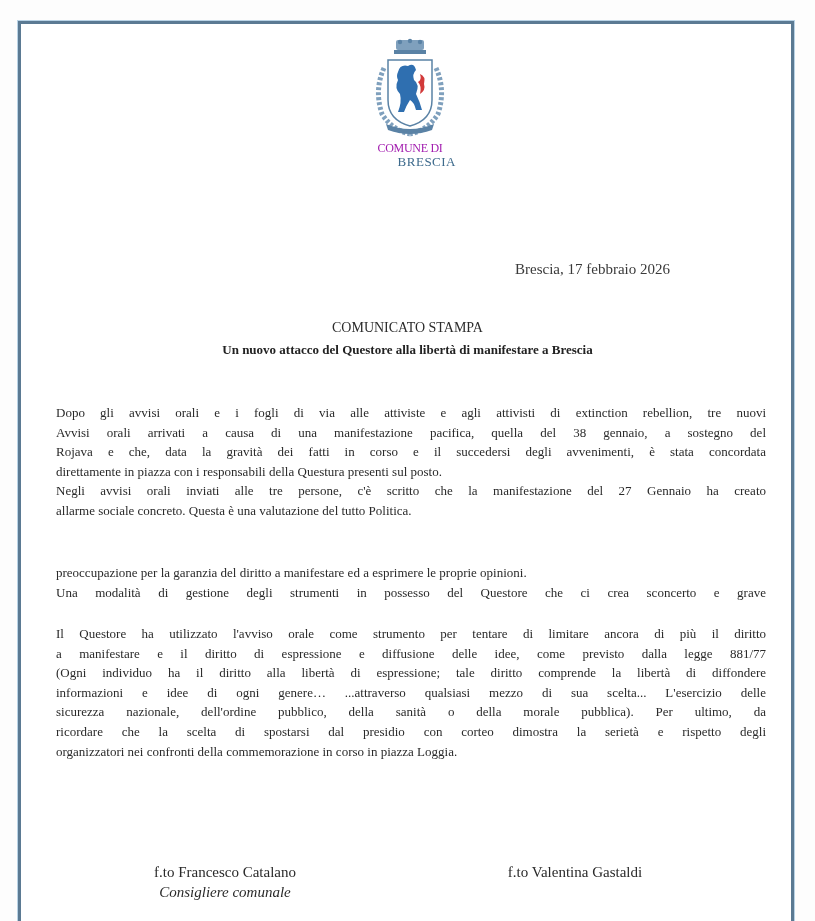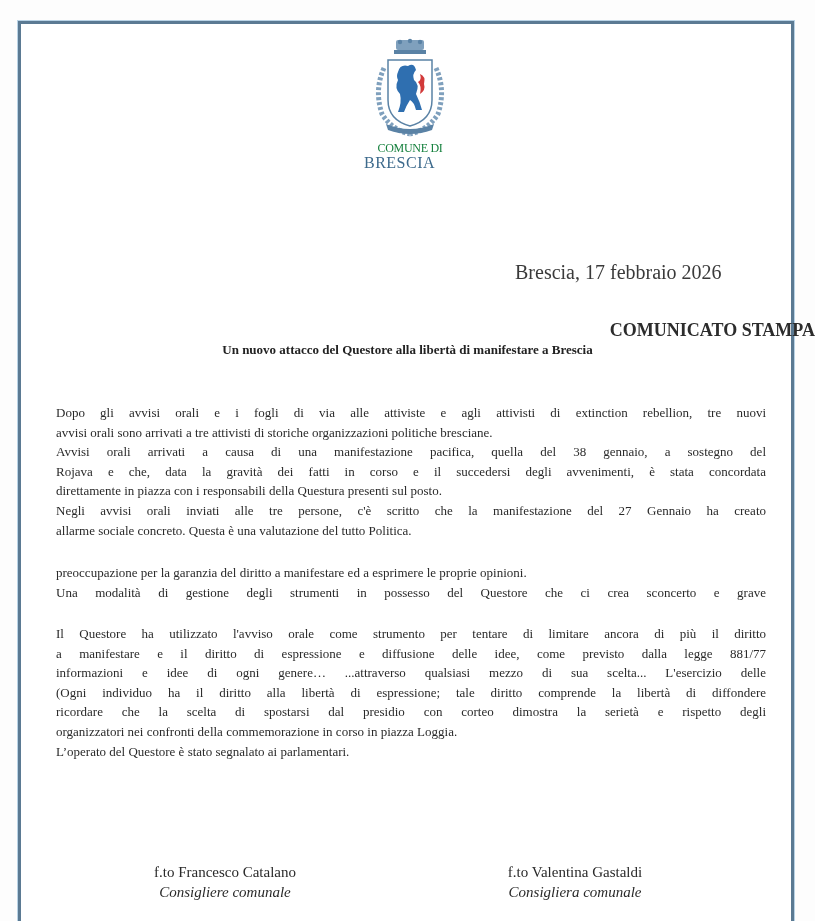--- a/index.html
+++ b/index.html
@@ -38,50 +38,50 @@
     .logo svg {
       display: block;
       margin: 0 auto;
     }
     .logo-line1 {
       position: absolute;
       left: 0;
       width: 92px;
       top: 103px;
       font-size: 12px;
-      color: #15803d;
+      color: #a21caf;
       letter-spacing: -0.3px;
       text-align: center;
     }
     .logo-line2 {
       position: absolute;
       left: 0;
       width: 92px;
       top: 116px;
-      font-size: 16px;
+      font-size: 13px;
       color: #3d6a8c;
       letter-spacing: 0.5px;
-      text-align: left;
+      text-align: right;
     }
     .date-line {
       position: absolute;
       left: 515px;
       top: 261px;
-      font-size: 20px;
+      font-size: 15px;
       color: #3a3a3a;
       white-space: nowrap;
     }
     .doc-title {
       position: absolute;
       left: 0;
       width: 815px;
       top: 320px;
-      text-align: right;
-      font-size: 18px;
-      font-weight: bold;
+      text-align: center;
+      font-size: 14px;
+      font-weight: normal;
       color: #2c2c2c;
     }
     .doc-subtitle {
       position: absolute;
       left: 0;
       width: 815px;
       top: 342px;
       text-align: center;
       font-size: 13px;
       font-weight: bold;
@@ -152,44 +152,42 @@
   <div class="logo-line2">BRESCIA</div>
 </div>
 
 <div class="date-line">Brescia, 17 febbraio 2026</div>
 
 <div class="doc-title">COMUNICATO STAMPA</div>
 <div class="doc-subtitle">Un nuovo attacco del Questore alla libertà di manifestare a Brescia</div>
 
 <div class="body-text p1">
   <span class="line">Dopo gli avvisi orali e i fogli di via alle attiviste e agli attivisti di extinction rebellion, tre nuovi</span>
-  <span class="line last">avvisi orali sono arrivati a tre attivisti di storiche organizzazioni politiche bresciane.</span>
   <span class="line">Avvisi orali arrivati a causa di una manifestazione pacifica, quella del 38 gennaio, a sostegno del</span>
   <span class="line">Rojava e che, data la gravità dei fatti in corso e il succedersi degli avvenimenti, è stata concordata</span>
   <span class="line last">direttamente in piazza con i responsabili della Questura presenti sul posto.</span>
   <span class="line">Negli avvisi orali inviati alle tre persone, c'è scritto che la manifestazione del 27 Gennaio ha creato</span>
   <span class="line last">allarme sociale concreto. Questa è una valutazione del tutto Politica.</span>
 </div>
 
 <div class="body-text p2">
   <span class="line last">preoccupazione per la garanzia del diritto a manifestare ed a esprimere le proprie opinioni.</span>
   <span class="line">Una modalità di gestione degli strumenti in possesso del Questore che ci crea sconcerto e grave</span>
 </div>
 
 <div class="body-text p3">
   <span class="line">Il Questore ha utilizzato l'avviso orale come strumento per tentare di limitare ancora di più il diritto</span>
   <span class="line">a manifestare e il diritto di espressione e diffusione delle idee, come previsto dalla legge 881/77</span>
+  <span class="line">(Ogni individuo ha il diritto alla libertà di espressione; tale diritto comprende la libertà di diffondere</span>
   <span class="line">informazioni e idee di ogni genere… ...attraverso qualsiasi mezzo di sua scelta... L'esercizio delle</span>
-  <span class="line">(Ogni individuo ha il diritto alla libertà di espressione; tale diritto comprende la libertà di diffondere</span>
+  <span class="line">sicurezza nazionale, dell'ordine pubblico, della sanità o della morale pubblica). Per ultimo, da</span>
   <span class="line">ricordare che la scelta di spostarsi dal presidio con corteo dimostra la serietà e rispetto degli</span>
   <span class="line last">organizzatori nei confronti della commemorazione in corso in piazza Loggia.</span>
-  <span class="line last">L’operato del Questore è stato segnalato ai parlamentari.</span>
 </div>
 
 <div class="sig sig-left">
   <span class="name">f.to Francesco Catalano</span>
   <span class="role">Consigliere comunale</span>
 </div>
 
 <div class="sig sig-right">
   <span class="name">f.to Valentina Gastaldi</span>
-  <span class="role">Consigliera comunale</span>
 </div>
 
 </body></html>

